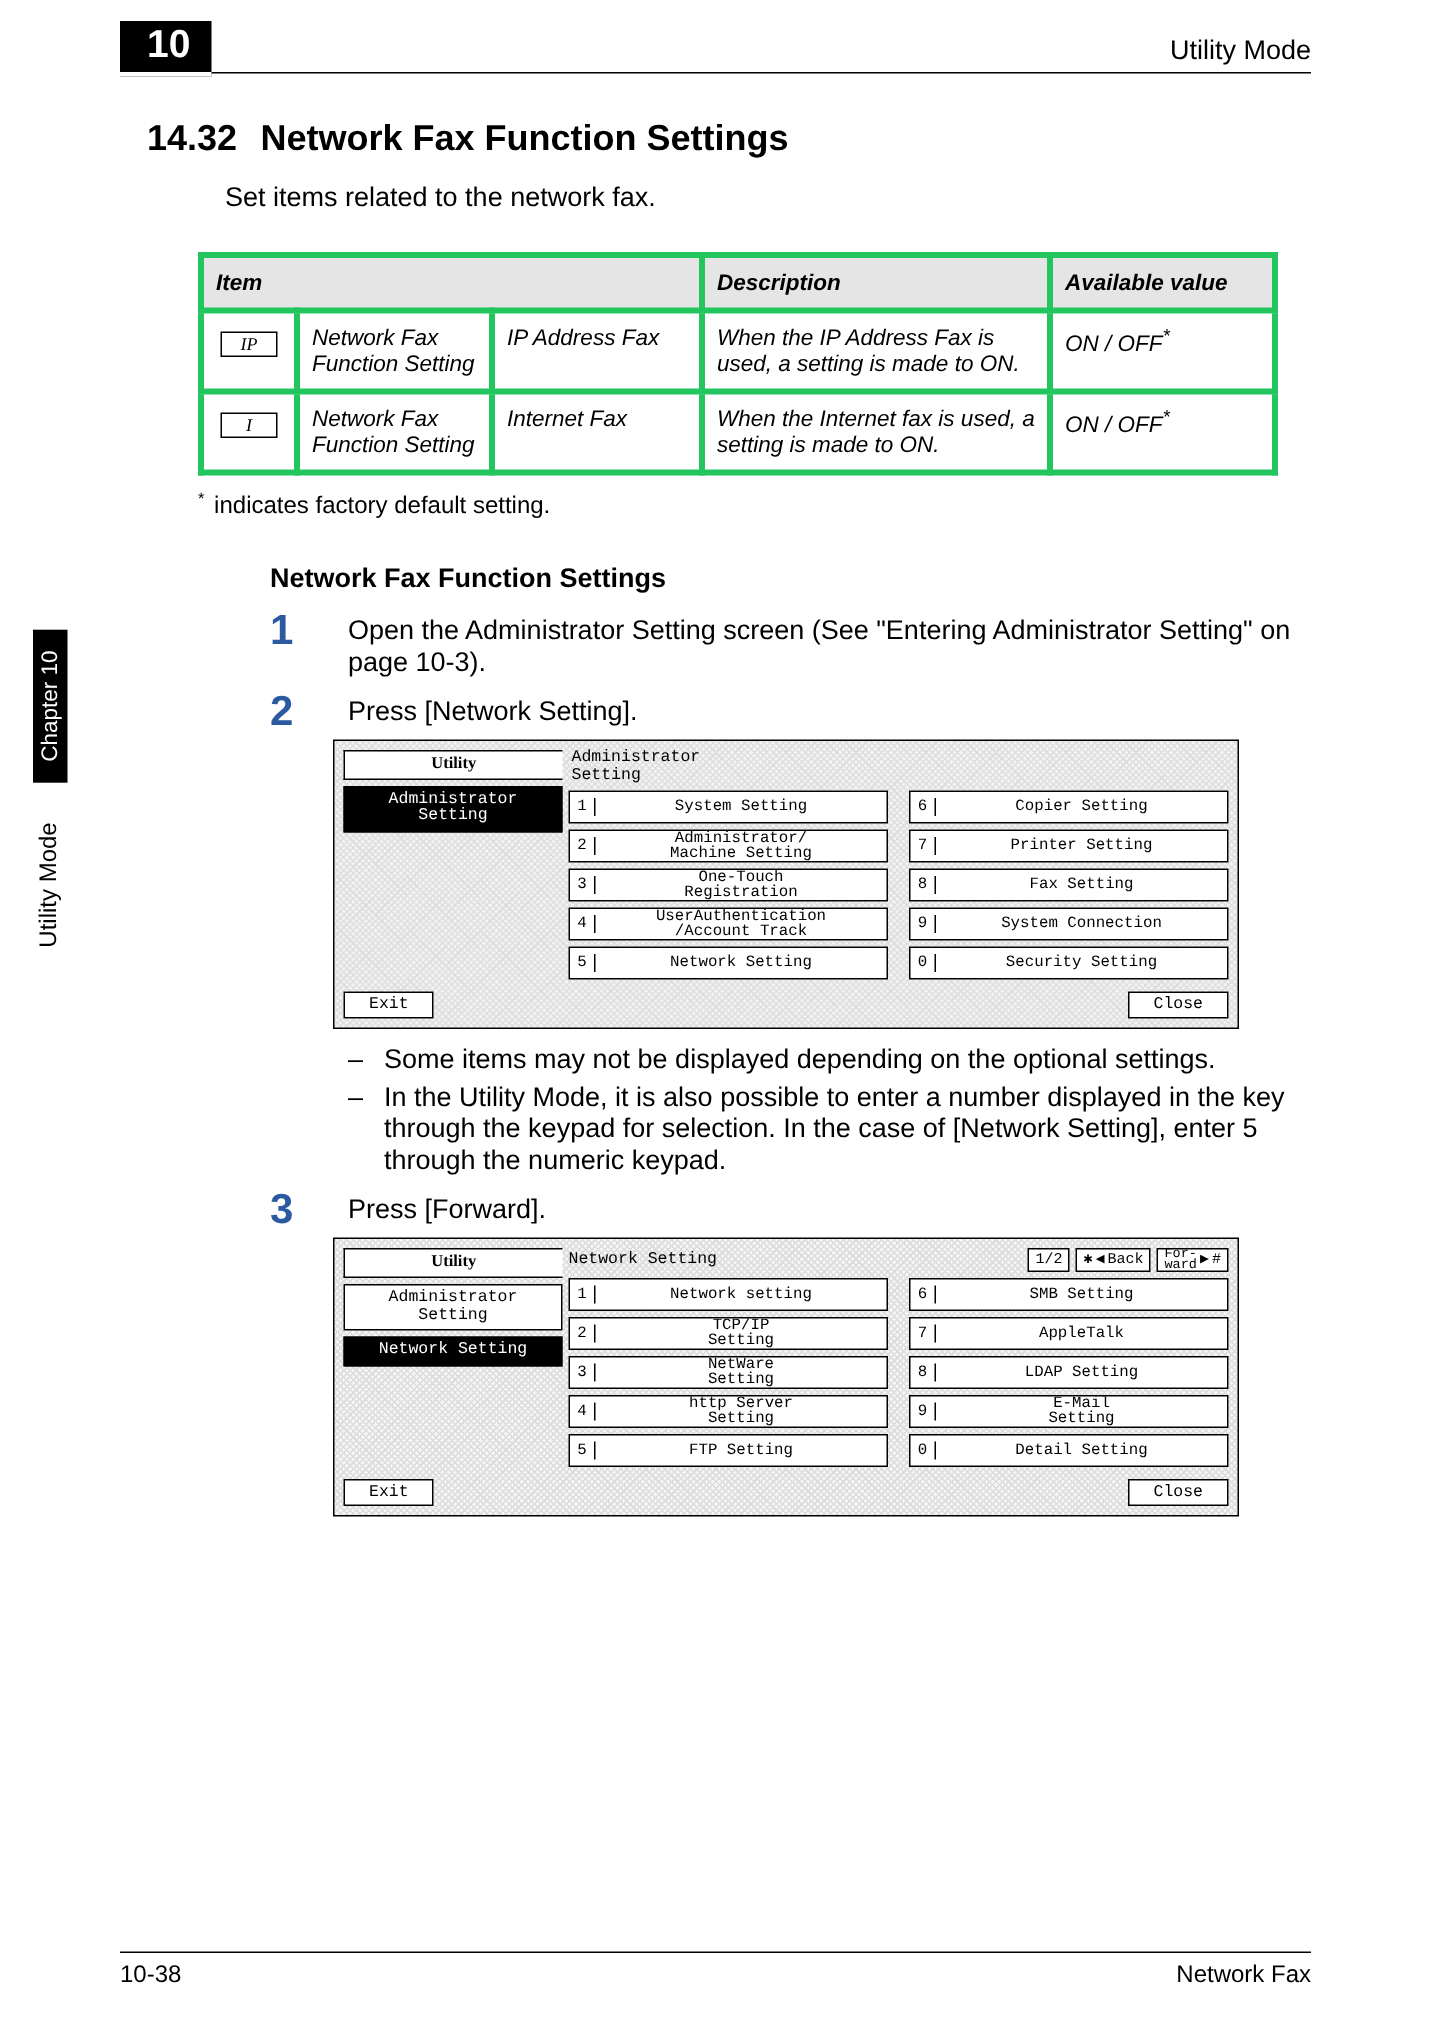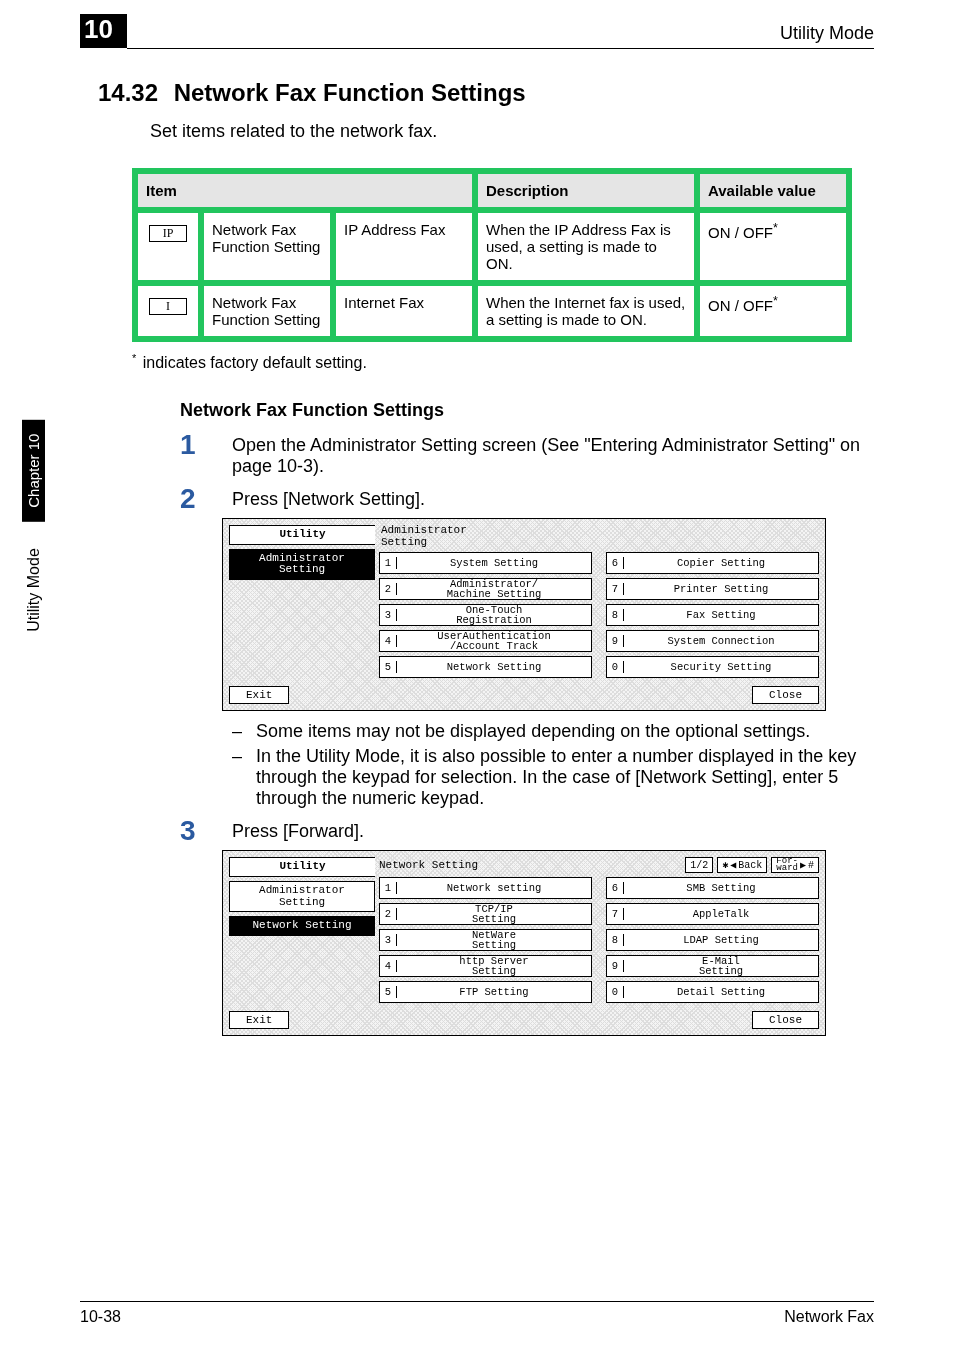--- a/index.html
+++ b/index.html
@@ -22,21 +22,21 @@
     justify-content: space-between;
     align-items: flex-end;
     border-bottom: 1px solid #000;
     height: 48px;
   }
   .chapter-badge {
     background: #000;
     color: #fff;
     font-weight: bold;
     font-size: 26px;
-    padding: 2px 14px 6px 4px;
+    padding: 2px 14px 6px 18px;
     line-height: 1;
     display: inline-block;
     border-bottom: 3px solid #fff;
     margin-bottom: -3px;
   }
   .utility-label {
     font-size: 18px;
     padding-bottom: 4px;
   }
   
@@ -75,24 +75,25 @@
     font-size: 18px;
   }
   
   table.settings {
     margin: 26px 0 0 52px;
     border-collapse: collapse;
     width: 720px;
     font-size: 15px;
   }
   table.settings th, table.settings td {
-    border: 6px solid #22c55e;
+    border: 4px solid #22c55e;
     padding: 8px 8px;
     vertical-align: top;
     text-align: left;
+    font-style: italic;
   }
   table.settings th {
     background: #e5e5e5;
     font-weight: bold;
   }
   .icon-box {
     display: inline-block;
     border: 1px solid #000;
     min-width: 28px;
     padding: 0 4px;
@@ -181,20 +182,21 @@
     line-height: 1.05;
     text-align: center;
   }
   .lcd-tab-active {
     background: #000;
     color: #fff;
   }
   .lcd-title-tab {
     border-right: none;
     font-weight: bold;
+    font-family: Liberation Serif, serif;
   }
   .lcd-right { flex: 1; }
   .lcd-panel-title {
     font-size: 11px;
     line-height: 1.05;
     margin: 0 0 4px 2px;
   }
   .lcd-grid {
     display: grid;
     grid-template-columns: 1fr 1fr;

